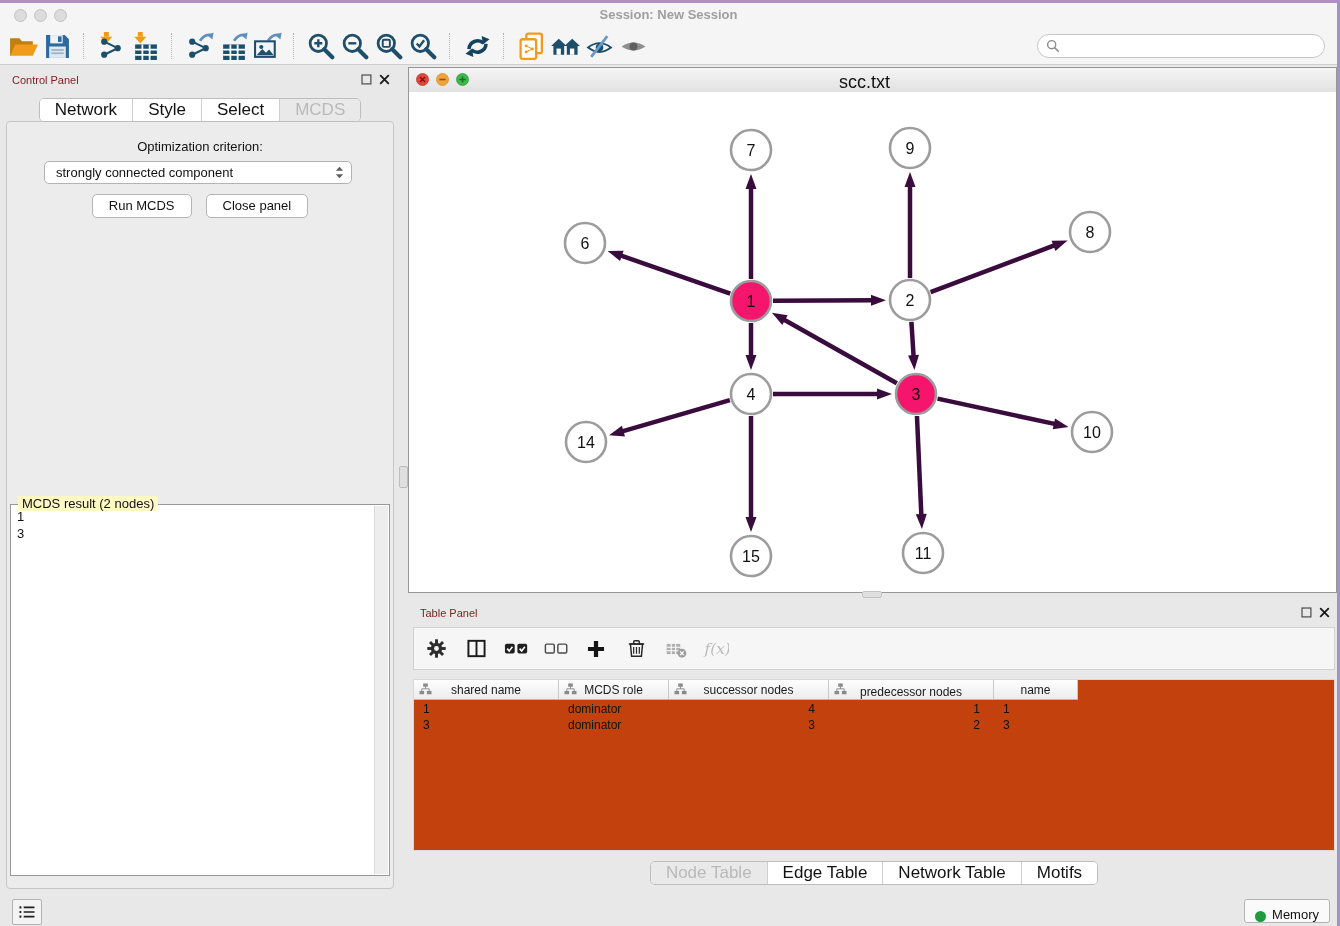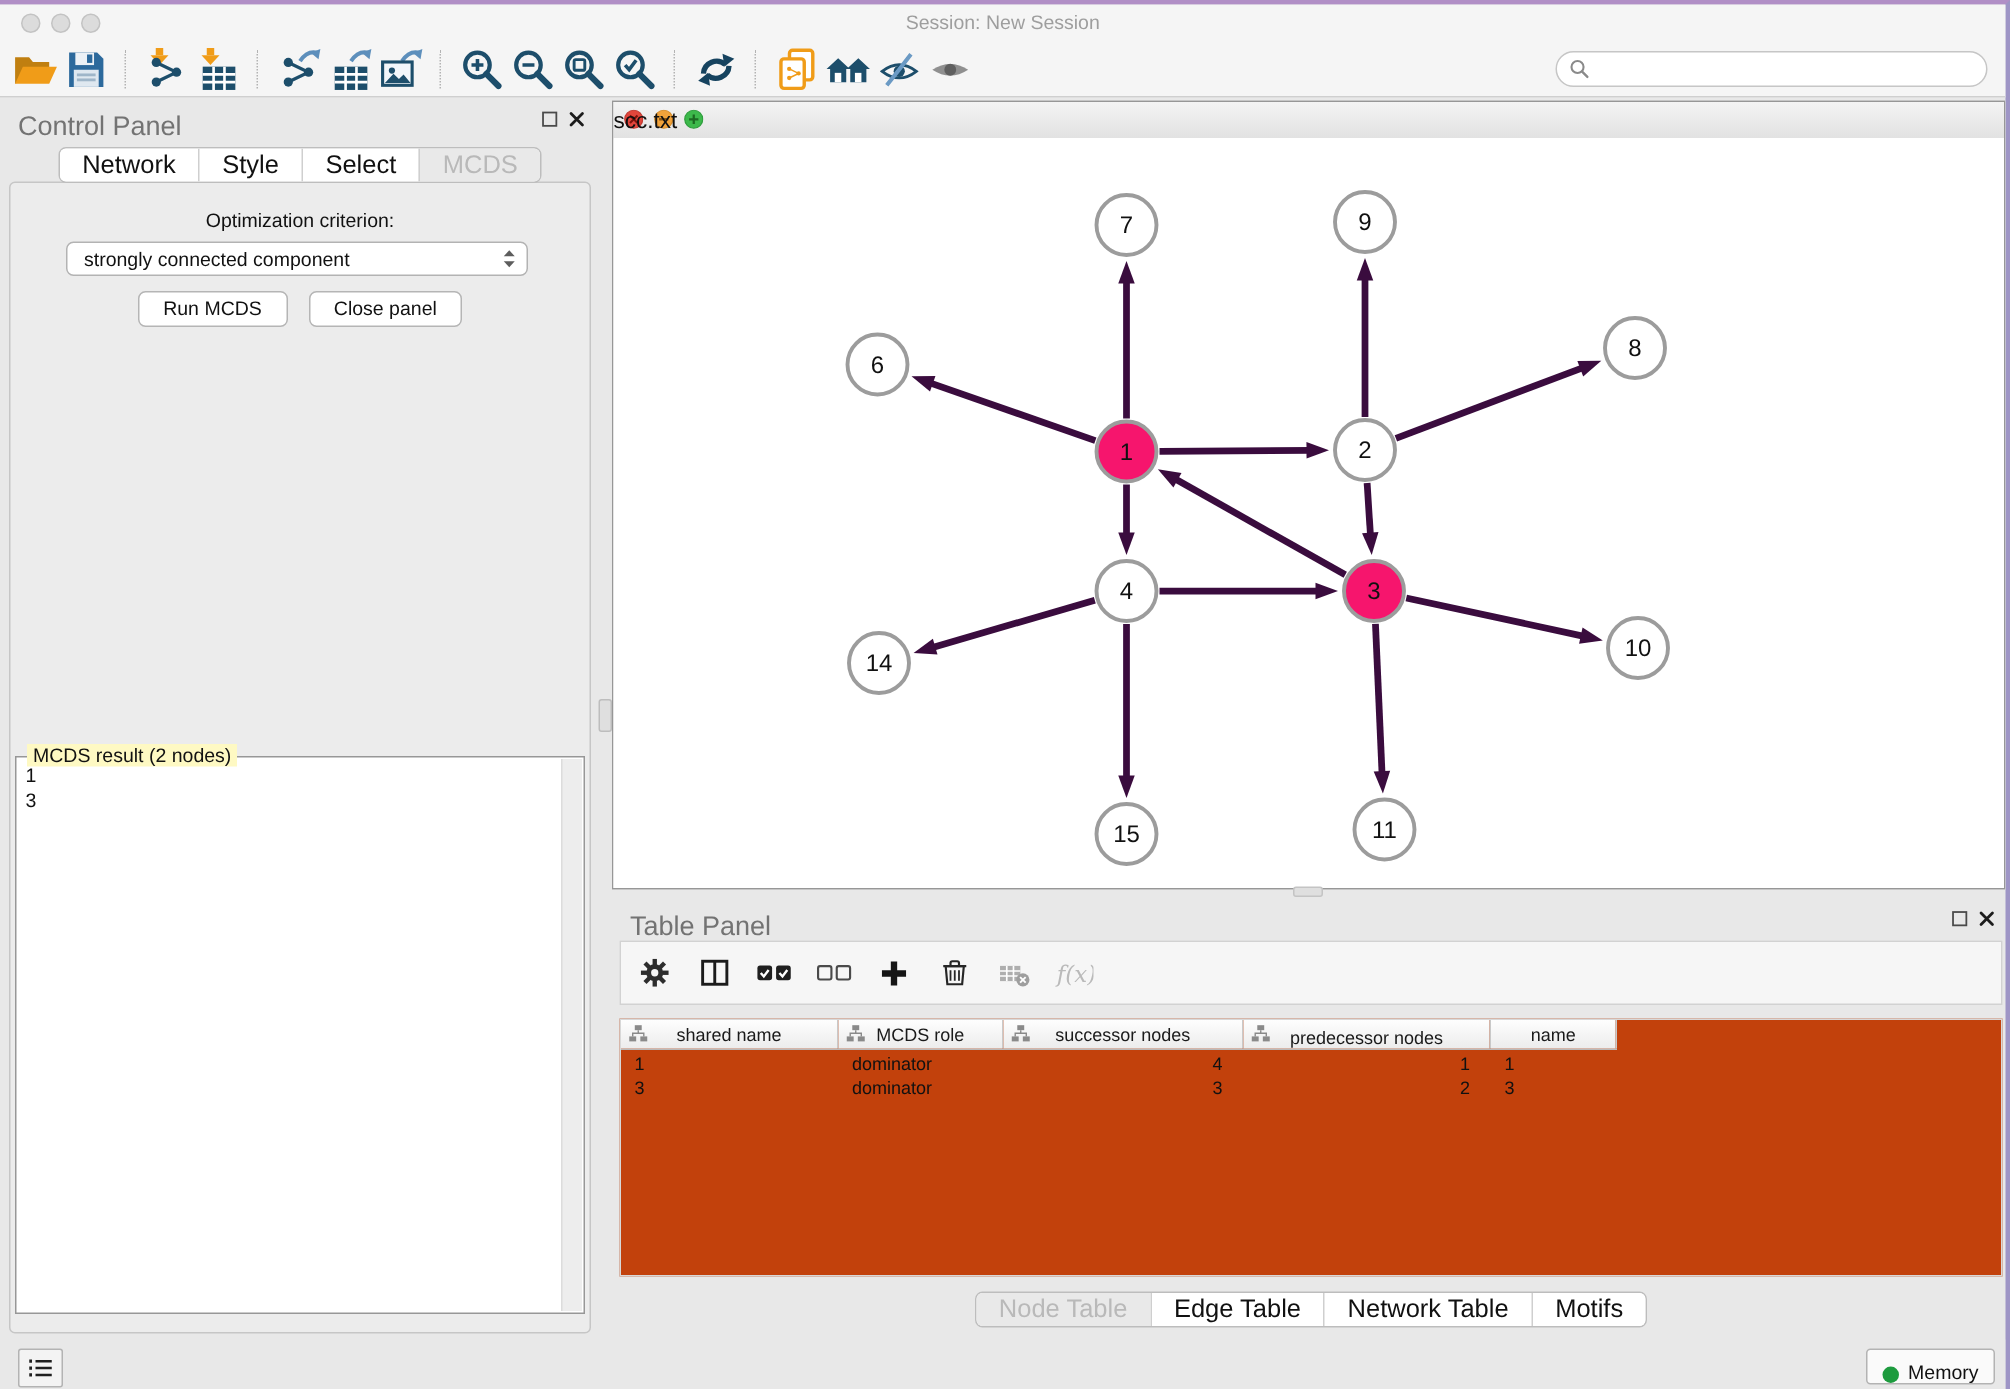--- a/index.html
+++ b/index.html
@@ -1,36 +1,36 @@
 <!DOCTYPE html>
 <html><head>
 <meta charset="utf-8">
 <style>
   html,body{margin:0;padding:0;background:#555;}
   .app{position:relative;width:1340px;height:926px;background:#e8e8e8;overflow:hidden;
        font-family:"Liberation Sans",sans-serif;box-sizing:border-box;
        border-top:3px solid #b18fc6;border-right:3px solid #9e95c6;}
   
-  .titlebar{position:absolute;left:0;top:0;width:100%;height:25px;background:#f5f5f5;}
+  .titlebar{position:absolute;left:0;top:0;width:100%;height:25px;background:#f5f5f5;font-weight:bold;}
   .traffic{position:absolute;left:14px;top:6px;display:flex;gap:7px;}
   .traffic .light{width:13px;height:13px;border-radius:50%;}
   .light.inactive{background:#dcdcdc;border:1px solid #c3c3c3;box-sizing:border-box;}
   .win-title{position:absolute;left:0;right:0;top:4px;text-align:center;font-size:13px;color:#9e9e9e;}
   
   .toolbar{position:absolute;left:0;top:25px;width:100%;height:37px;background:#f5f5f5;
            border-bottom:1px solid #cfcfcf;display:flex;align-items:center;padding-left:6px;box-sizing:border-box;}
   .tb-icon{display:flex;align-items:center;justify-content:center;width:34px;height:32px;cursor:default;}
   .tb-sep{width:1px;height:26px;border-left:1px dotted #b3b3b3;margin:0 9px;}
   .search-box{position:absolute;right:12px;top:31px;width:288px;height:24px;background:#fff;
               border:1px solid #c6c6c6;border-radius:12px;display:flex;align-items:center;padding-left:8px;box-sizing:border-box;}
   .search-box input{border:none;outline:none;flex:1;font-size:13px;background:transparent;margin-left:5px;font-family:"Liberation Sans",sans-serif;}
   
   .control-panel{position:absolute;left:0;top:62px;width:400px;height:828px;}
   .panel-head{position:absolute;left:0;top:0;width:100%;height:30px;}
-  .panel-head .ptitle{position:absolute;left:12px;top:9px;font-size:18px;color:#737373;}
+  .panel-head .ptitle{position:absolute;left:12px;top:9px;font-size:11px;color:#7f1d1d;}
   .panel-head .pbtns{position:absolute;right:10px;top:9px;display:flex;gap:7px;align-items:center;}
   .cp-body{position:absolute;left:6px;right:6px;top:56px;bottom:4px;background:#ececec;
            border:1px solid #c6c6c6;border-radius:4px;}
   .seg{display:inline-flex;border:1px solid #bdbdbd;border-radius:5px;overflow:hidden;background:#fff;}
   .seg .seg-btn{border:none;background:#fff;font-family:"Liberation Sans",sans-serif;font-size:17px;color:#111;
                 padding:3px 15px;border-left:1px solid #cfcfcf;cursor:default;line-height:16px;}
   .seg .seg-btn:first-child{border-left:none;}
   .seg .seg-btn.active{background:#e9e9e9;color:#b9b9b9;}
   .cp-tabs{position:absolute;left:0;right:0;top:33px;text-align:center;z-index:3;}
   .opt-label{position:absolute;left:0;right:0;top:74px;text-align:center;font-size:13px;color:#111;}
@@ -45,21 +45,21 @@
   .gb-scroll{position:absolute;top:1px;right:1px;bottom:1px;width:13px;background:#ededed;border-left:1px solid #dcdcdc;}
   .gb-lines{position:absolute;top:3px;left:6px;right:18px;font-size:13px;line-height:17px;color:#111;}
   
   .v-grip{position:absolute;left:399px;top:463px;width:7px;height:20px;background:#dfdfdf;border:1px solid #bdbdbd;border-radius:2px;}
   .h-grip{position:absolute;left:862px;top:588px;width:18px;height:5px;background:#dfdfdf;border:1px solid #c4c4c4;border-radius:2px;}
   
   .net-window{position:absolute;left:408px;top:64px;width:929px;height:526px;border:1px solid #979797;background:#fff;box-sizing:border-box;}
   .net-titlebar{position:absolute;left:0;top:0;right:0;height:24px;background:linear-gradient(#f4f4f4,#e2e2e2);
                 border-bottom:1px solid #b7b7b7;}
   .net-traffic{position:absolute;left:7px;top:5px;display:flex;gap:7px;}
-  .net-title{position:absolute;left:0;right:16px;top:4px;font-size:15px;color:#111;}
+  .net-title{position:absolute;left:0;right:16px;top:4px;text-align:center;font-size:18px;color:#111;}
   .net-canvas{position:absolute;left:0;top:24px;right:0;bottom:0;background:#fff;}
   
   .table-panel{position:absolute;left:408px;top:595px;width:932px;height:295px;}
   .tp-toolbar{position:absolute;left:5px;right:5px;top:29px;height:43px;background:#f6f6f6;border:1px solid #d2d2d2;
               display:flex;align-items:center;gap:14px;padding-left:9px;box-sizing:border-box;}
   .tp-icon{display:flex;align-items:center;justify-content:center;width:26px;height:26px;cursor:default;}
   .table-area{position:absolute;left:5px;right:5px;top:81px;height:172px;background:#c2410c;border:1px solid #d8d8d8;box-sizing:border-box;}
   .thead{position:absolute;left:0;top:0;height:19px;display:flex;border-bottom:1px solid #b9b9b9;}
   .th{position:relative;background:linear-gradient(#fefefe,#ececec);border-right:1px solid #c9c9c9;box-sizing:border-box;
       display:flex;align-items:center;justify-content:center;font-size:12px;color:#1a1a1a;}

